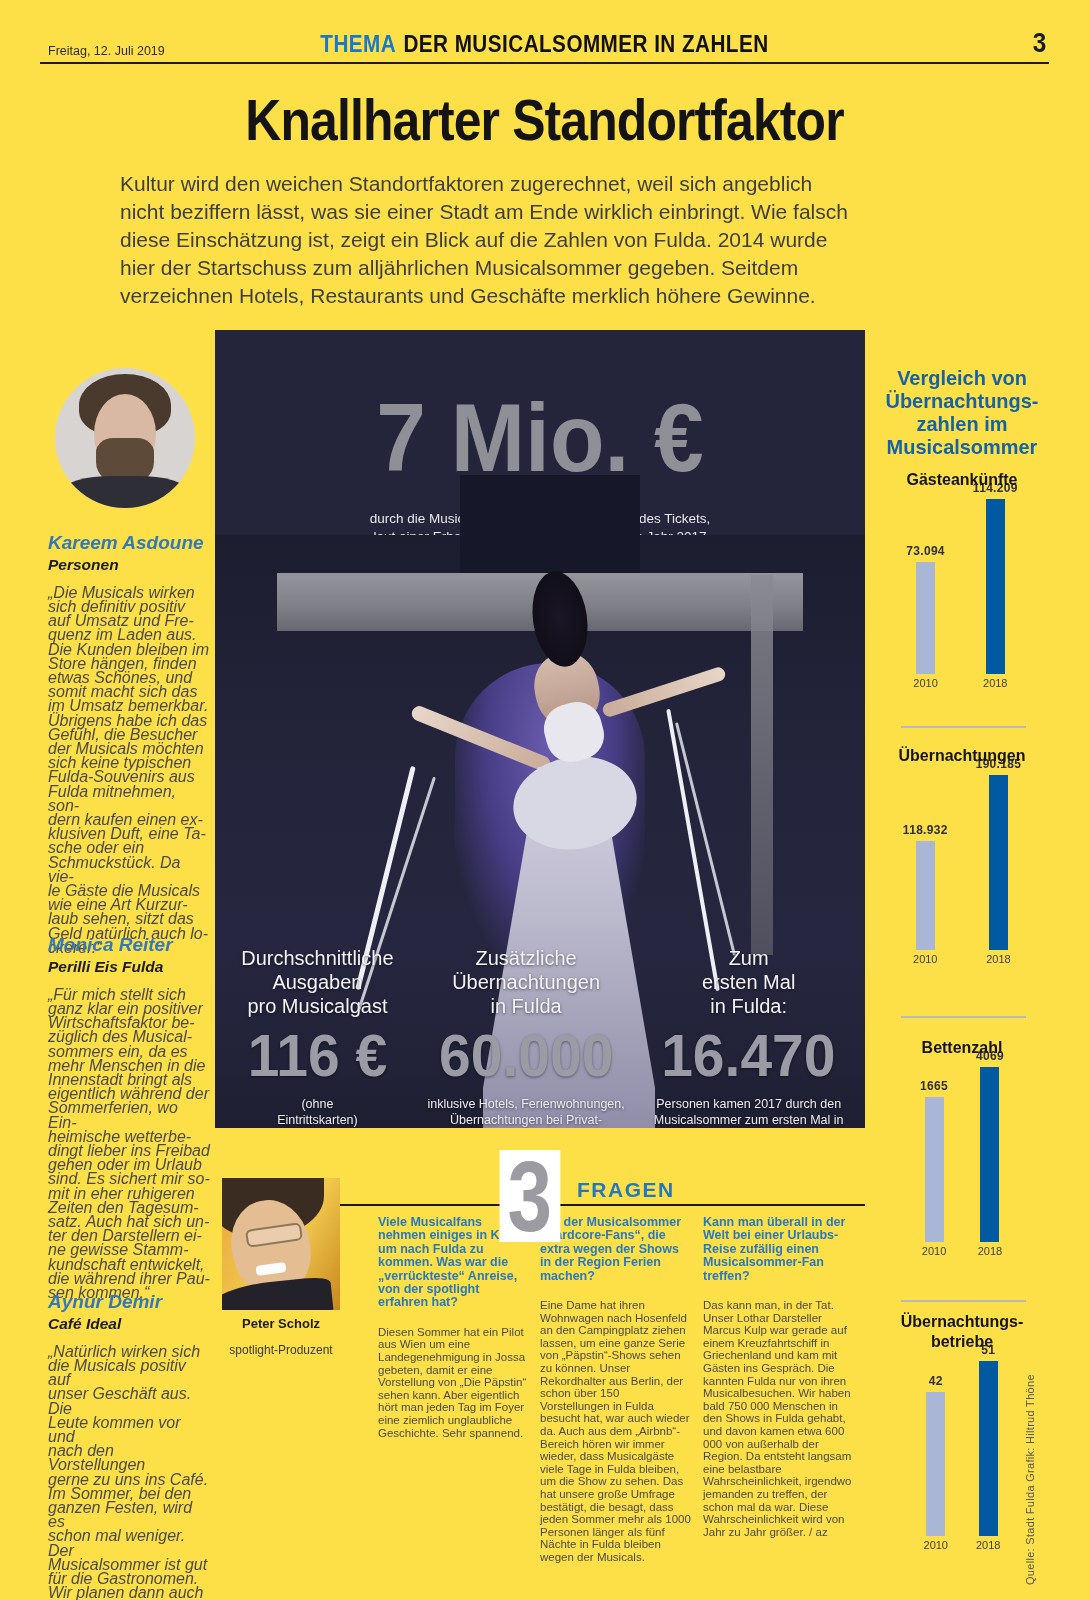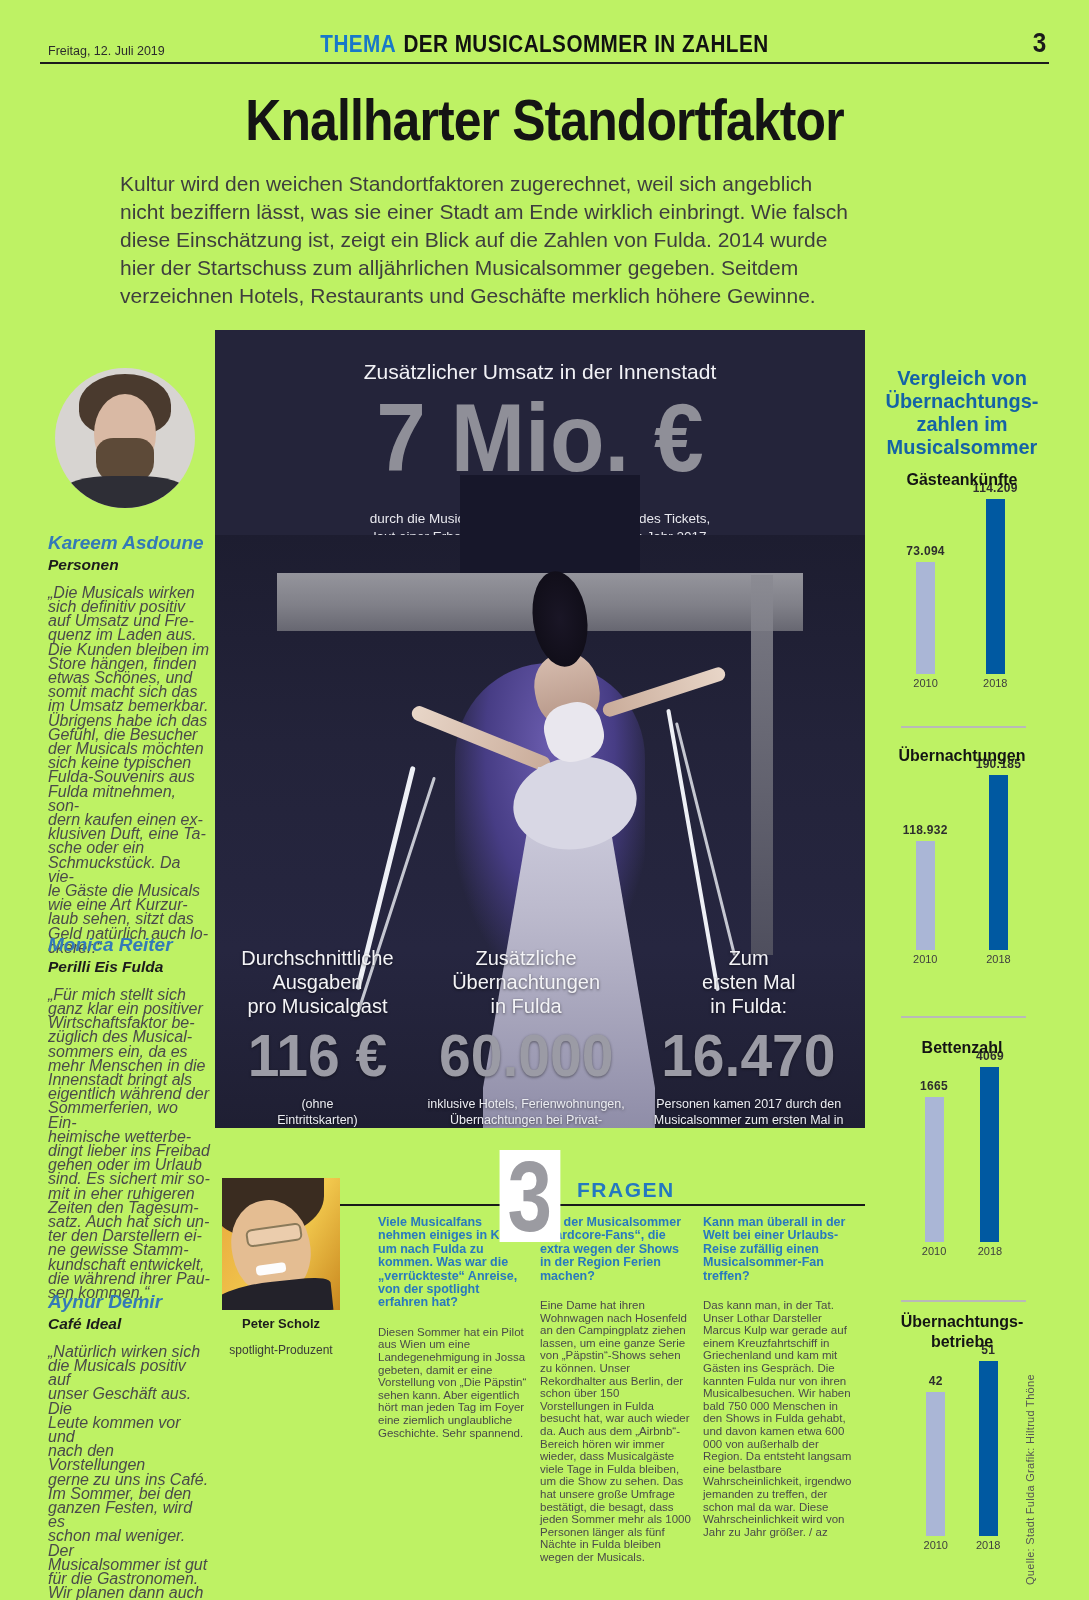--- a/index.html
+++ b/index.html
@@ -1,16 +1,16 @@
 <!DOCTYPE html>
 <html><head>
 <meta charset="utf-8">
 <style>
   html,body{margin:0;padding:0;background:#e9e9e9;}
-  .page{position:relative;width:1089px;height:1600px;background:#bef264;margin:0 auto;
+  .page{position:relative;width:1089px;height:1600px;background:#fde047;margin:0 auto;
         font-family:"Liberation Sans", sans-serif;overflow:hidden;color:#222;}
   .abs{position:absolute;}
   .pre{white-space:pre-line;}
 
   
   .date{left:48px;top:44px;font-size:12.5px;color:#2c2c2c;}
   .kicker{left:0;right:0;top:31px;text-align:center;font-size:23px;font-weight:700;letter-spacing:.5px;transform:scaleX(.9);color:#111;}
   .kicker .thema{color:#1878c9;margin-right:8px;}
   .pagenum{right:42px;top:28px;font-size:27px;font-weight:600;color:#1b1b1b;transform:scaleX(.9);}
   .rule-top{left:40px;right:40px;top:62px;height:2px;background:#1c1c1c;}
@@ -207,21 +207,20 @@
 Musicalsommer ist gut
 für die Gastronomen.
 Wir planen dann auch
 mit zusätzlichen Kräf-
 ten, um die Besucher
 schnell bedienen zu
 können.“</div>
   </div>
 
   <div class="abs infobox">
-    <div class="ib-title">Zusätzlicher Umsatz in der Innenstadt</div>
     <div class="ib-big">7 Mio. €</div>
     <div class="ib-sub pre">durch die Musicalgäste, zusätzlich zum Kauf des Tickets,
 laut einer Erhebung der Stadt Fulda aus dem Jahr 2017</div>
 
     <div class="stage">
       <div class="truss"></div>
       <div class="beam"></div>
       <div class="post"></div>
       <div class="arch"></div>
       <div class="rib l1"></div>

